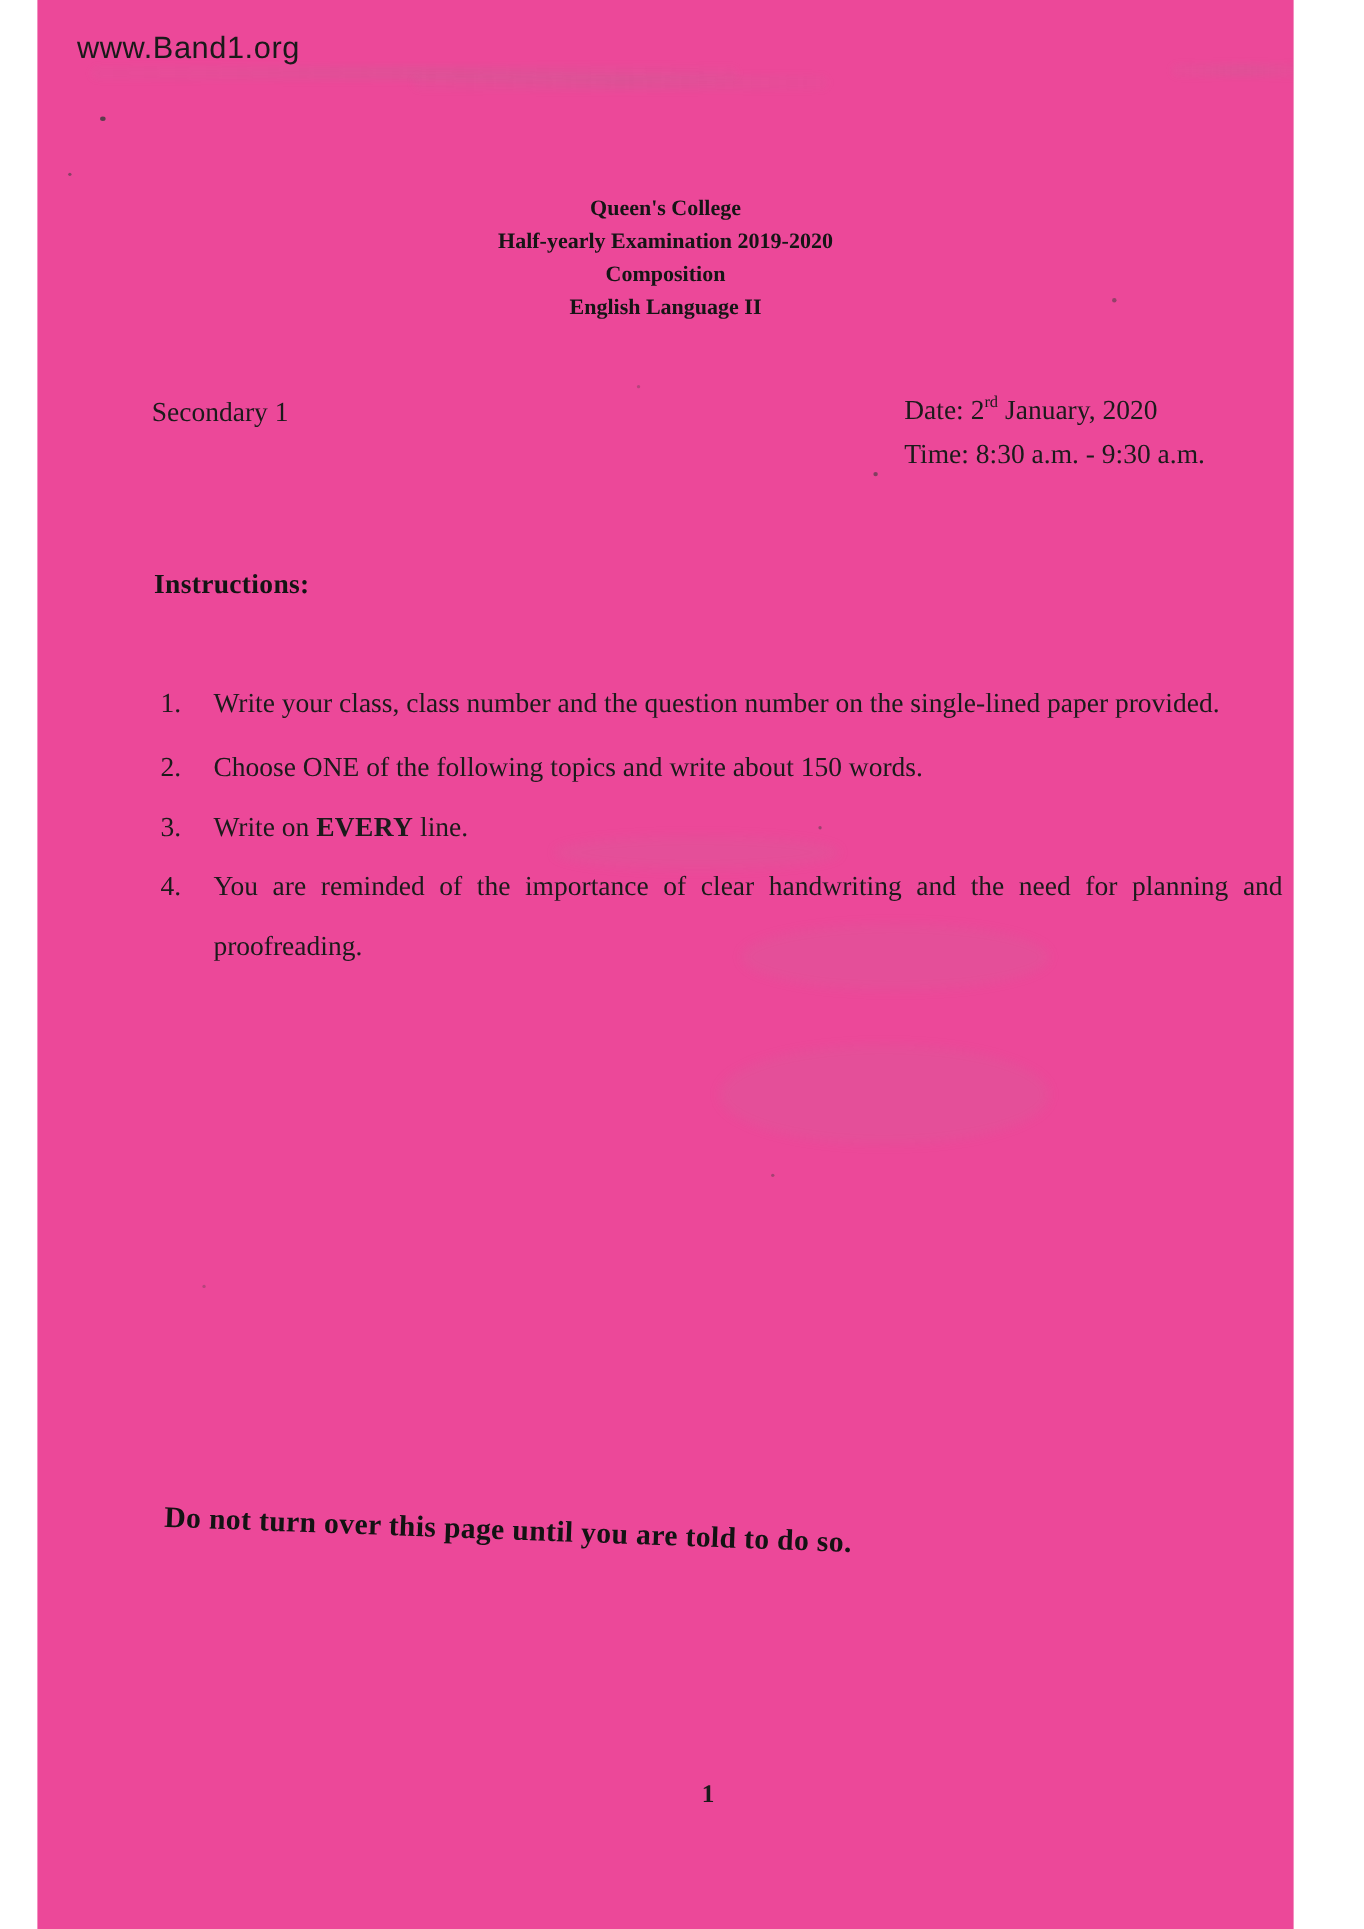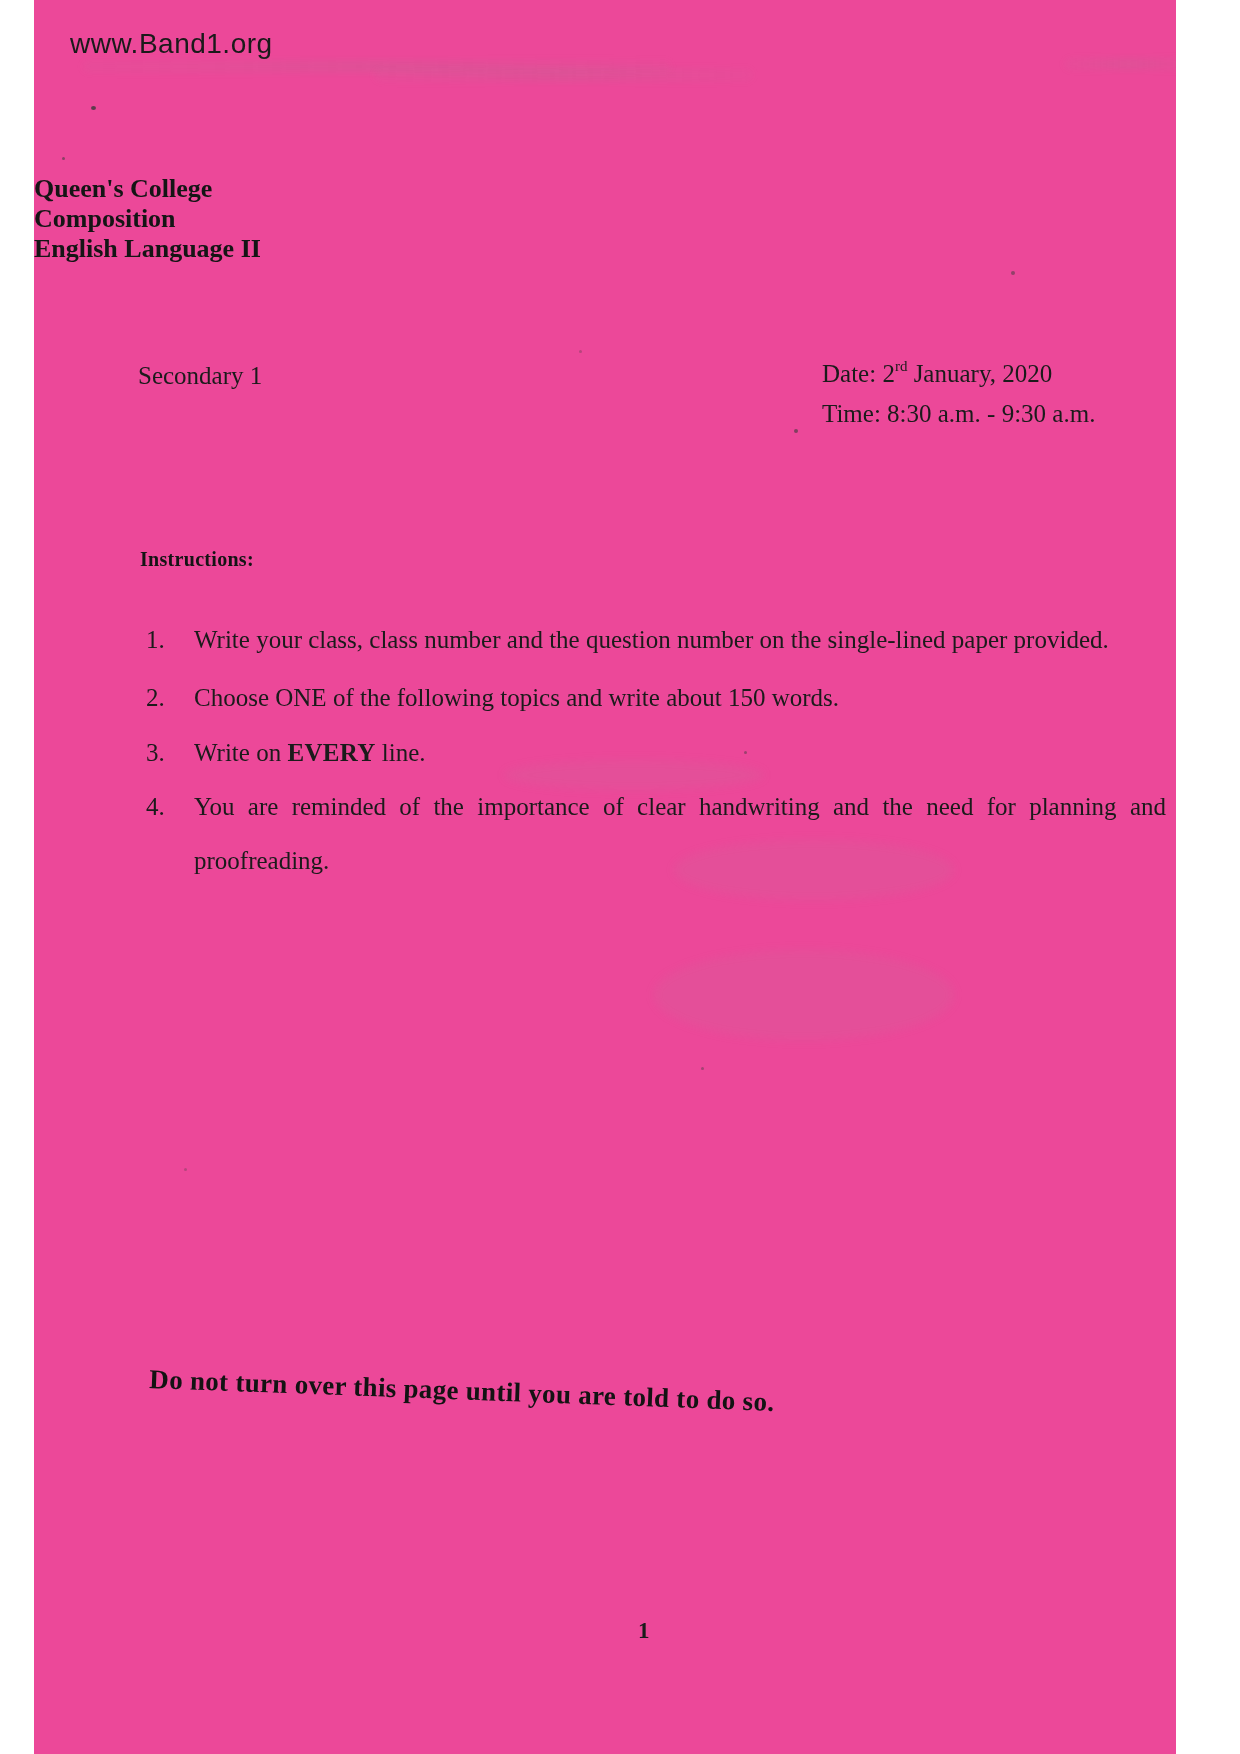--- a/index.html
+++ b/index.html
@@ -20,23 +20,23 @@
     font-family: "Liberation Sans", sans-serif;
     font-size: 28px;
     color: #1a1a1a;
     letter-spacing: 0.5px;
   }
   .title-block {
     position: absolute;
     top: 174px;
     left: 0;
     width: 100%;
-    text-align: left;
+    text-align: center;
     font-weight: bold;
-    font-size: 26px;
+    font-size: 20px;
     line-height: 30px;
     color: #151515;
   }
   .meta-left {
     position: absolute;
     left: 104px;
     top: 362px;
     font-size: 25px;
   }
   .meta-right {
@@ -49,23 +49,23 @@
   .meta-right sup {
     font-size: 15px;
     position: relative;
     top: -2px;
     vertical-align: super;
     line-height: 0;
   }
   .instructions-heading {
     position: absolute;
     left: 106px;
-    top: 548px;
+    top: 518px;
     font-weight: bold;
-    font-size: 20px;
+    font-size: 25px;
     letter-spacing: 0.3px;
     color: #141414;
   }
   .item {
     position: absolute;
     left: 112px;
     padding-left: 48px;
     font-size: 25px;
     line-height: 30px;
   }
@@ -139,20 +139,21 @@
   <div class="speck" style="left:28px;  top:157px;  width:3px; height:3px; opacity:.55;"></div>
   <div class="speck" style="left:977px; top:271px;  width:4px; height:4px; opacity:.5;"></div>
   <div class="speck" style="left:760px; top:429px;  width:4px; height:4px; opacity:.6;"></div>
   <div class="speck" style="left:710px; top:751px;  width:3px; height:3px; opacity:.45;"></div>
   <div class="speck" style="left:545px; top:350px;  width:3px; height:3px; opacity:.3;"></div>
   <div class="speck" style="left:667px; top:1067px; width:3px; height:3px; opacity:.4;"></div>
   <div class="speck" style="left:150px; top:1168px; width:3px; height:3px; opacity:.3;"></div>
 
   <div class="title-block">
     <div>Queen's College</div>
+    <div>Half-yearly Examination 2019-2020</div>
     <div>Composition</div>
     <div>English Language II</div>
   </div>
 
   <div class="meta-left">Secondary 1</div>
 
   <div class="meta-right">
     <div><span>Date: 2</span><sup>rd</sup><span> January, 2020</span></div>
     <div>Time: 8:30 a.m. - 9:30 a.m.</div>
   </div>

